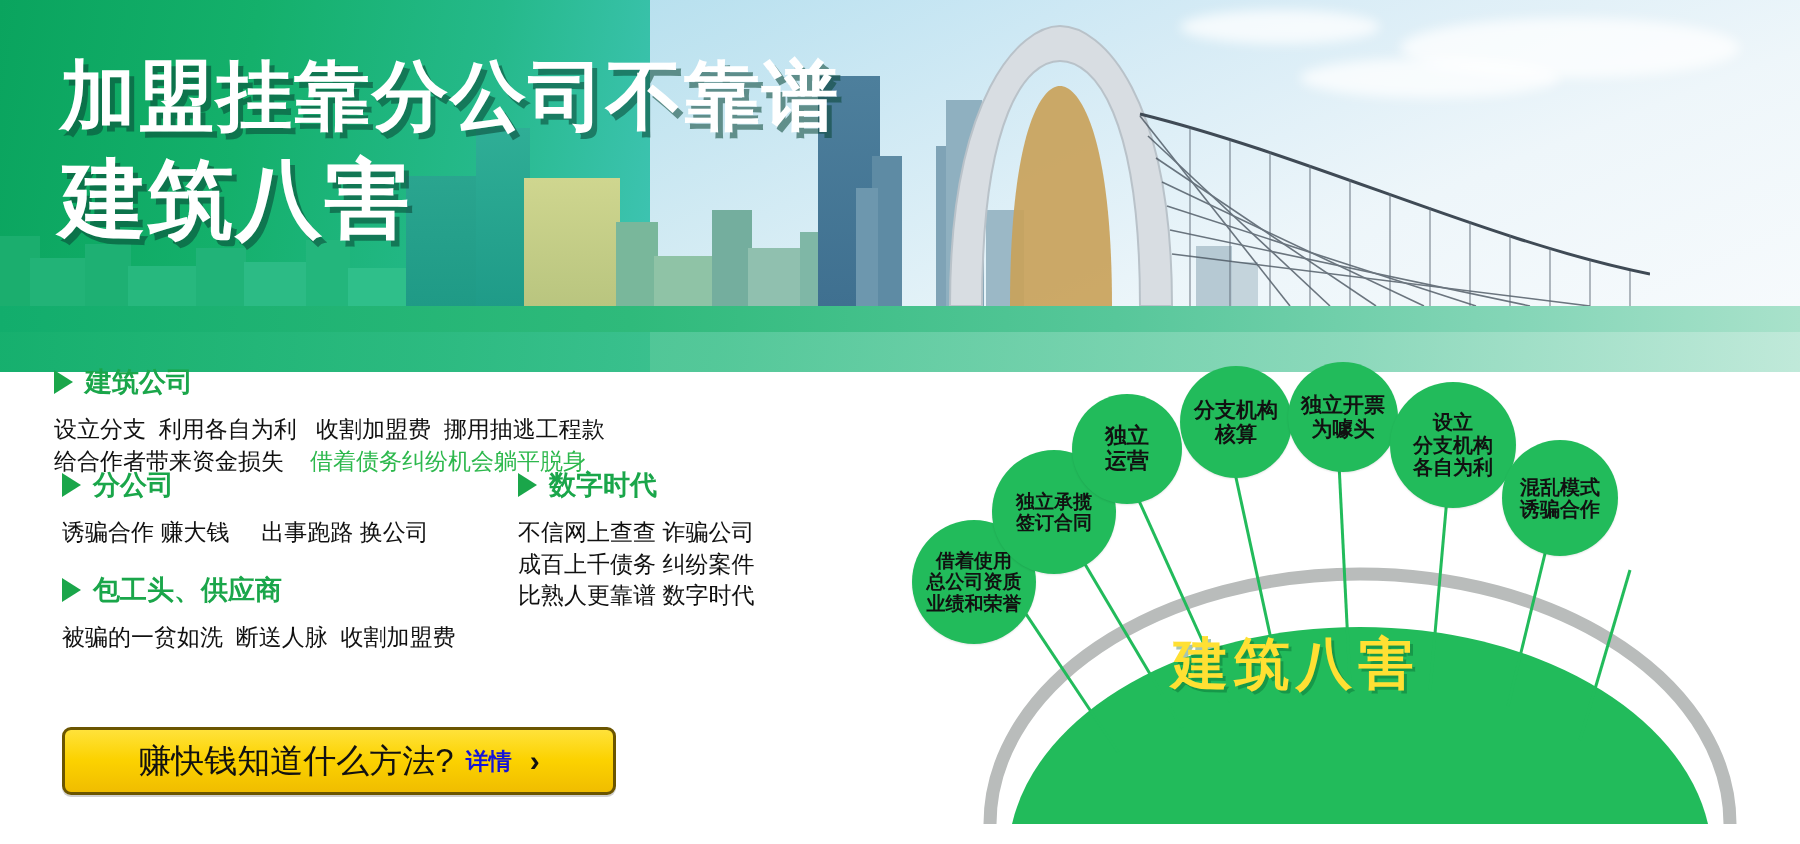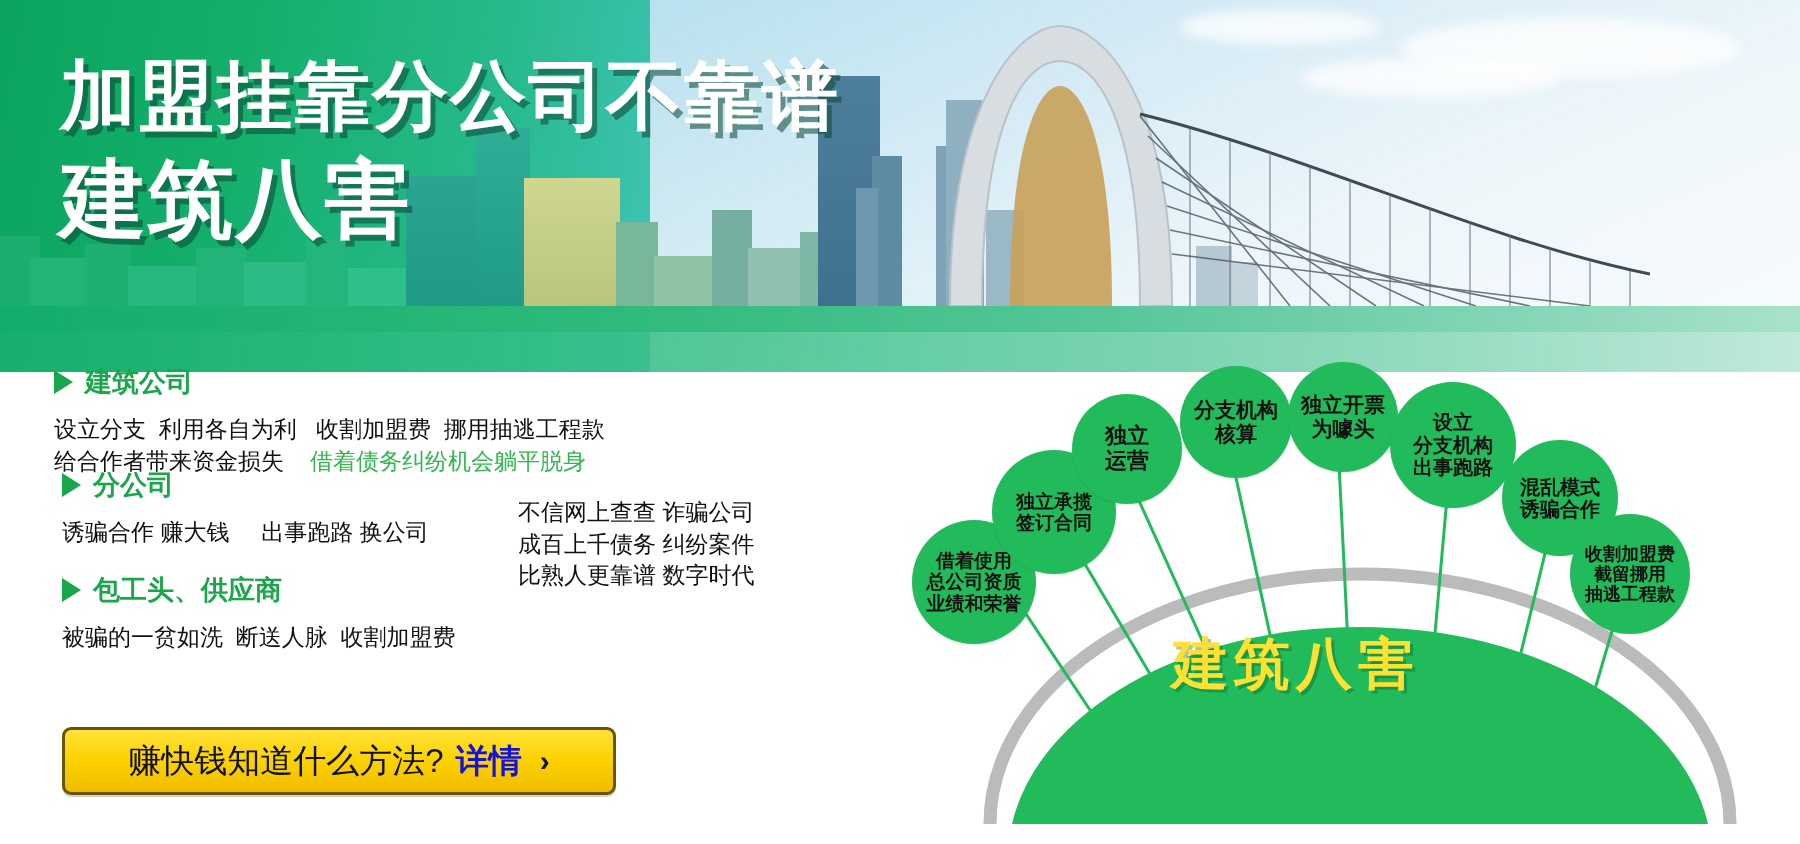--- a/index.html
+++ b/index.html
@@ -60,21 +60,21 @@
   .body-line .g{color:#2db84d;}
 
   .cta{
     position:absolute;left:62px;top:727px;width:548px;height:62px;
     background:linear-gradient(180deg,#ffe23a 0%,#fcd200 48%,#f0bd00 100%);
     border:3px solid #6b5500;border-radius:9px;
     display:flex;align-items:center;justify-content:center;gap:4px;
     box-shadow:0 2px 0 rgba(0,0,0,.18);
   }
   .cta-main{font-size:33px;font-weight:normal;color:#111;white-space:nowrap;}
-  .cta-link{font-size:33px;font-weight:bold;color:#1414d8;white-space:nowrap;margin-left:8px;}
+  .cta-link{font-size:23px;font-weight:bold;color:#1414d8;white-space:nowrap;margin-left:8px;}
   .cta-arrow{font-size:30px;color:#111;margin-left:14px;font-weight:bold;}
 
   
   .diagram{position:absolute;left:930px;top:372px;width:870px;height:472px;}
   .dome-svg{position:absolute;left:0;top:0;}
   .bubble{
     position:absolute;border-radius:50%;
     background:#22bb5b;
     display:flex;align-items:center;justify-content:center;
     text-align:center;color:#111;font-weight:bold;line-height:1.12;
@@ -193,21 +193,25 @@
     <div class="sec-head">
       <span class="tri"></span>
       <span class="sec-title">包工头、供应商</span>
     </div>
     <div style="margin-top:14px;">
       <div class="body-line">被骗的一贫如洗  断送人脉  收割加盟费</div>
     </div>
   </div>
 
   <div class="sec" style="left:518px;top:95px;">
-    <div style="margin-top:30px;">
+    <div class="sec-head">
+      <span class="tri"></span>
+      <span class="sec-title">数字时代</span>
+    </div>
+    <div style="margin-top:14px;">
       <div class="body-line">不信网上查查 诈骗公司</div>
       <div class="body-line">成百上千债务 纠纷案件</div>
       <div class="body-line">比熟人更靠谱 数字时代</div>
     </div>
   </div>
 </div>
 
 <div class="cta">
   <span class="cta-main">赚快钱知道什么方法?</span>
   <span class="cta-link">详情</span>
@@ -258,26 +262,21 @@
   </div>
 
   <div class="bubble" style="left:358px;top:-10px;width:110px;height:110px;font-size:21px;">
     <span>独立开票
 为噱头</span>
   </div>
 
   <div class="bubble" style="left:460px;top:10px;width:126px;height:126px;font-size:20px;">
     <span>设立
 分支机构
-出事跑路</span>
+各自为利</span>
   </div>
 
   <div class="bubble" style="left:572px;top:68px;width:116px;height:116px;font-size:20px;">
     <span>混乱模式
 诱骗合作</span>
   </div>
 
-  <div class="bubble" style="left:640px;top:142px;width:120px;height:120px;font-size:18px;">
-    <span>收割加盟费
-截留挪用
-抽逃工程款</span>
-  </div>
 </div>
 
 </body></html>

